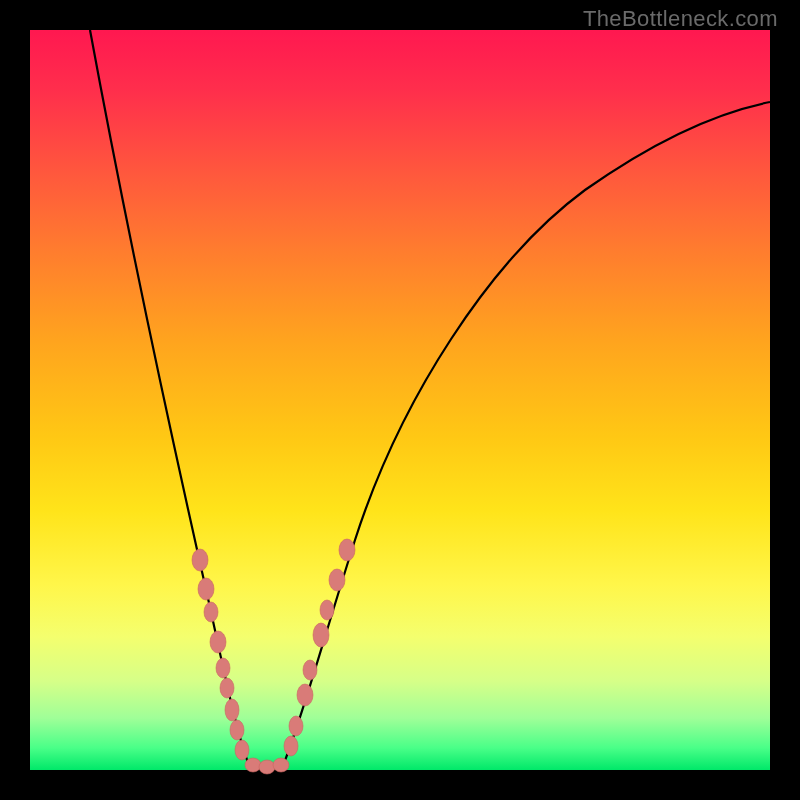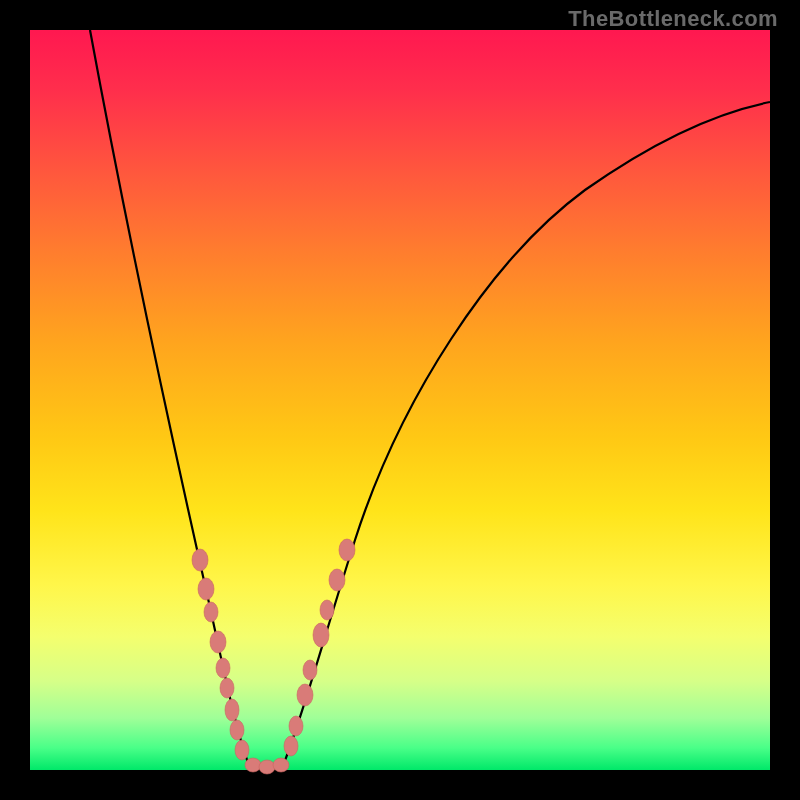--- a/index.html
+++ b/index.html
@@ -39,21 +39,21 @@
       #00e869 100%
     );
     box-sizing: border-box;
   }
   .watermark {
     position: absolute;
     top: 6px;
     right: 22px;
     color: #6a6a6a;
     font-size: 22px;
-    font-weight: 700;
+    font-weight: 400;
     letter-spacing: 0.4px;
   }
   svg.curves {
     position: absolute;
     left: 0;
     top: 0;
     width: 740px;
     height: 740px;
     overflow: visible;
   }

